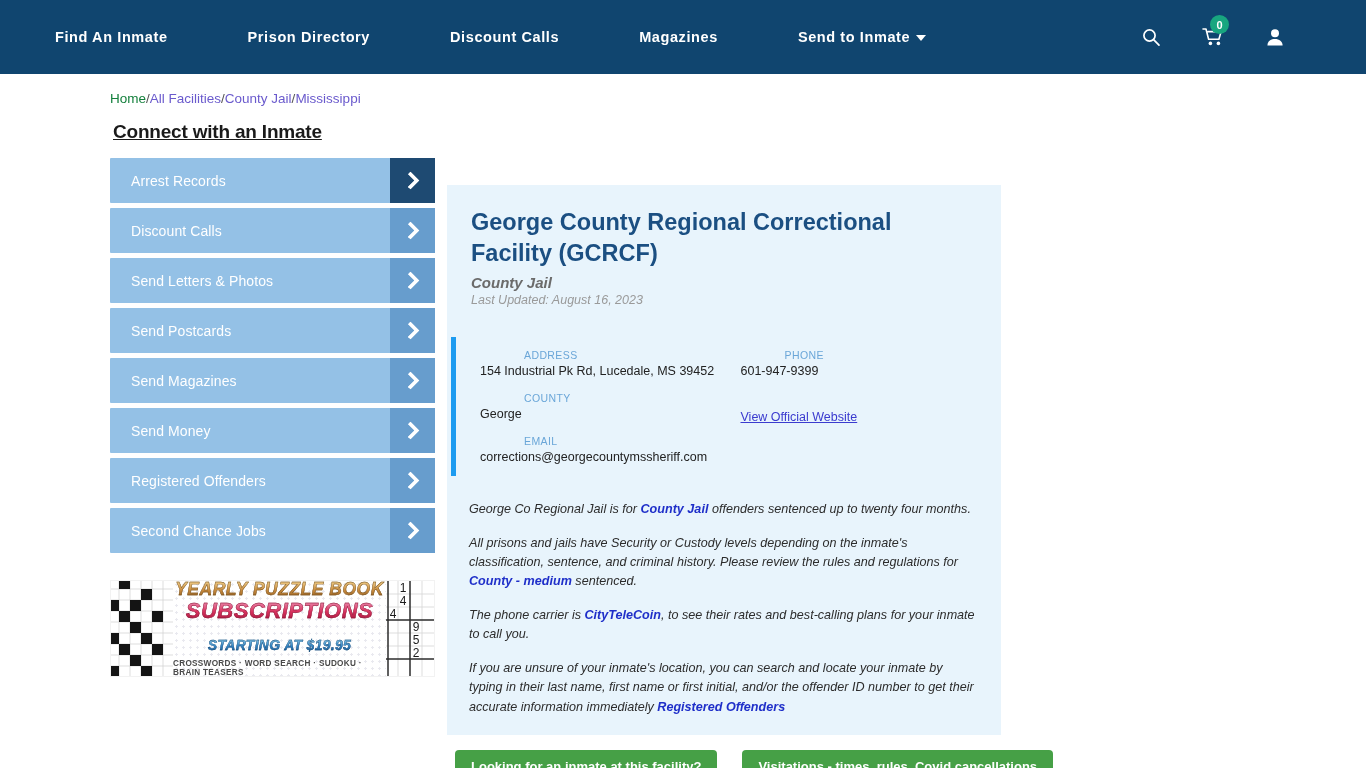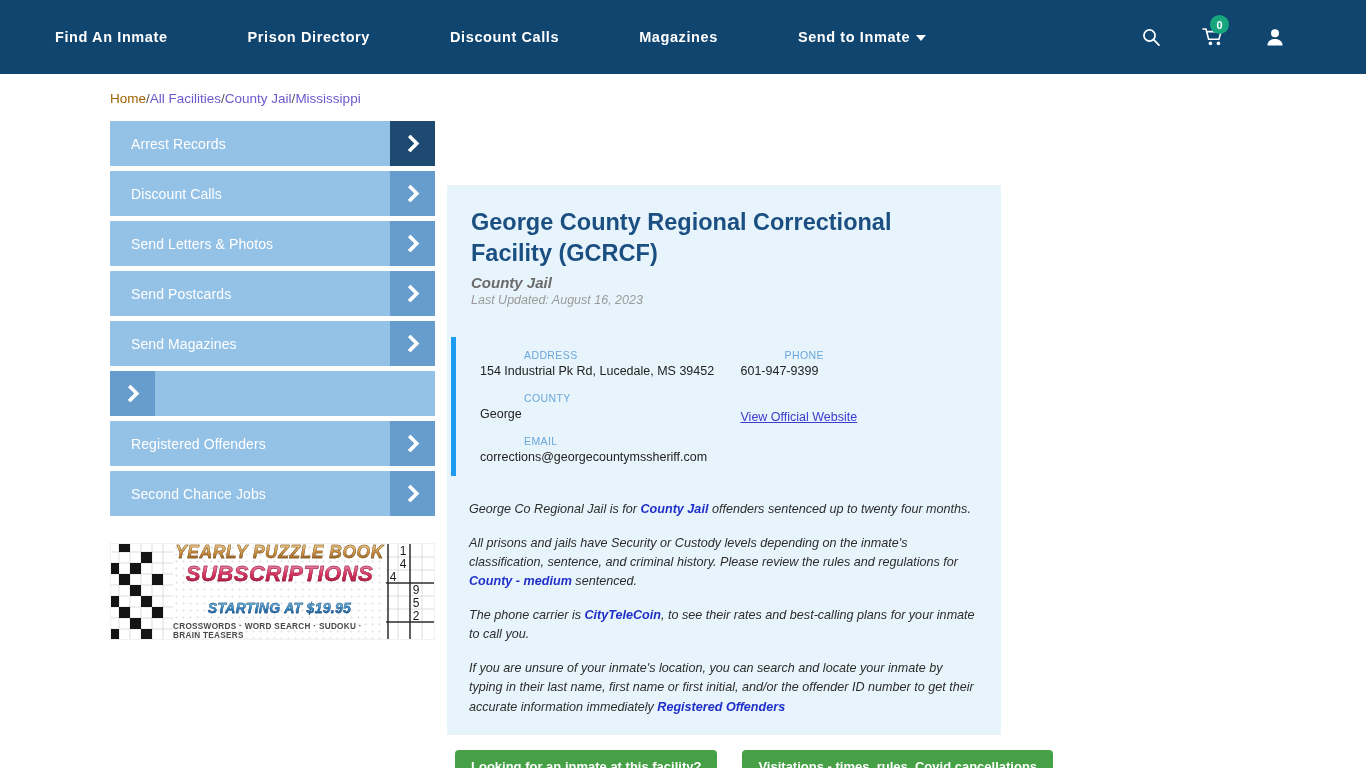--- a/index.html
+++ b/index.html
@@ -181,21 +181,21 @@
   .breadcrumb {
     font-size: 13.5px;
     color: #333333;
     margin-bottom: 15px;
     white-space: nowrap;
   }
   .breadcrumb a {
     color: #6a5acd;
     text-decoration: none;
   }
-  .breadcrumb a.home { color: #a16207; }
+  .breadcrumb a.home { color: #15803d; }
   .crumb-sep { color: #555555; }
 
   .section-title {
     font-size: 19px;
     font-weight: bold;
     color: #1a1a1a;
     text-decoration: underline;
     margin: 0 0 15px 3px;
     letter-spacing: -0.2px;
   }
@@ -436,20 +436,21 @@
 </div>
 
 <div class="page">
 
   <div class="col-left">
 
     <div class="breadcrumb">
       <a class="home">Home</a><span class="crumb-sep">/</span><a>All Facilities</a><span class="crumb-sep">/</span><a>County Jail</a><span class="crumb-sep">/</span><a>Mississippi</a>
     </div>
 
+    <div class="section-title">Connect with an Inmate</div>
 
     <div class="side-list">
       <div class="side-btn active">
         <div class="side-btn-label">Arrest Records</div>
         <div class="side-btn-arrow">
             <span class="chev"></span>
           </div>
       </div>
       <div class="side-btn">
         <div class="side-btn-label">Discount Calls</div>
@@ -469,20 +470,21 @@
             <span class="chev"></span>
           </div>
       </div>
       <div class="side-btn">
         <div class="side-btn-label">Send Magazines</div>
         <div class="side-btn-arrow">
             <span class="chev"></span>
           </div>
       </div>
       <div class="side-btn">
+        <div class="side-btn-label">Send Money</div>
         <div class="side-btn-arrow">
             <span class="chev"></span>
           </div>
       </div>
       <div class="side-btn">
         <div class="side-btn-label">Registered Offenders</div>
         <div class="side-btn-arrow">
             <span class="chev"></span>
           </div>
       </div>

